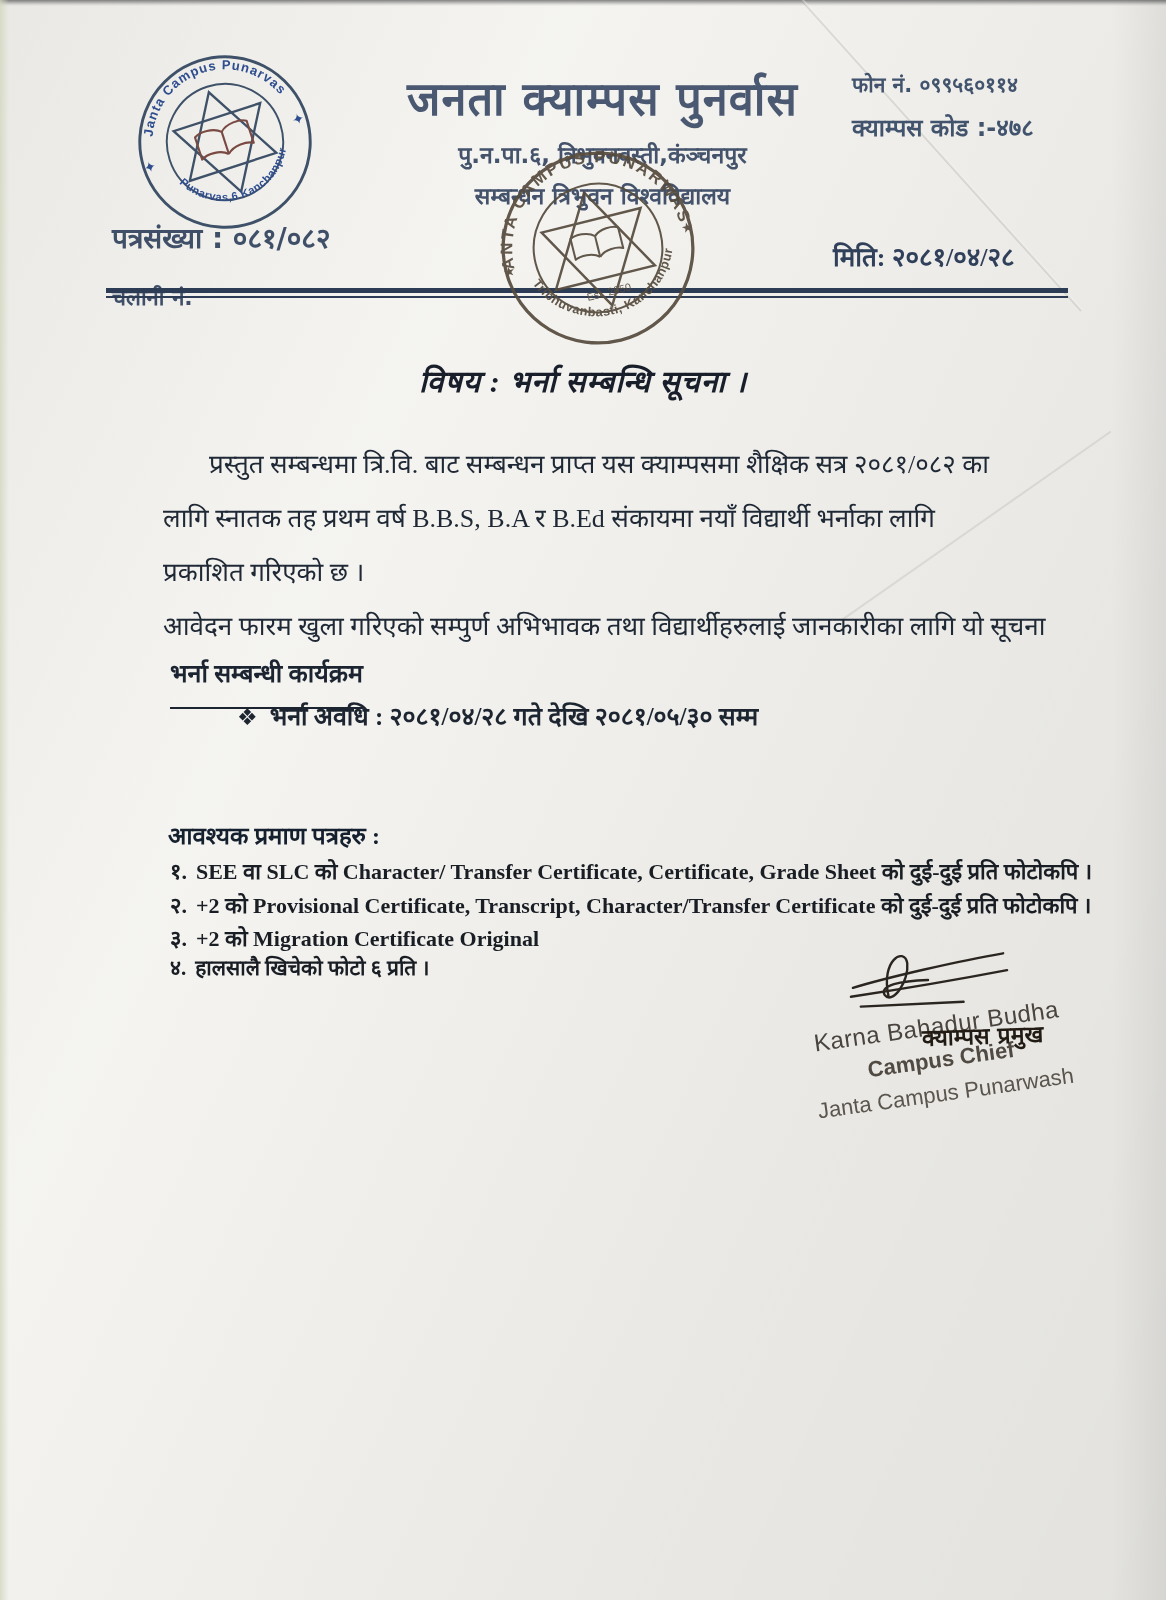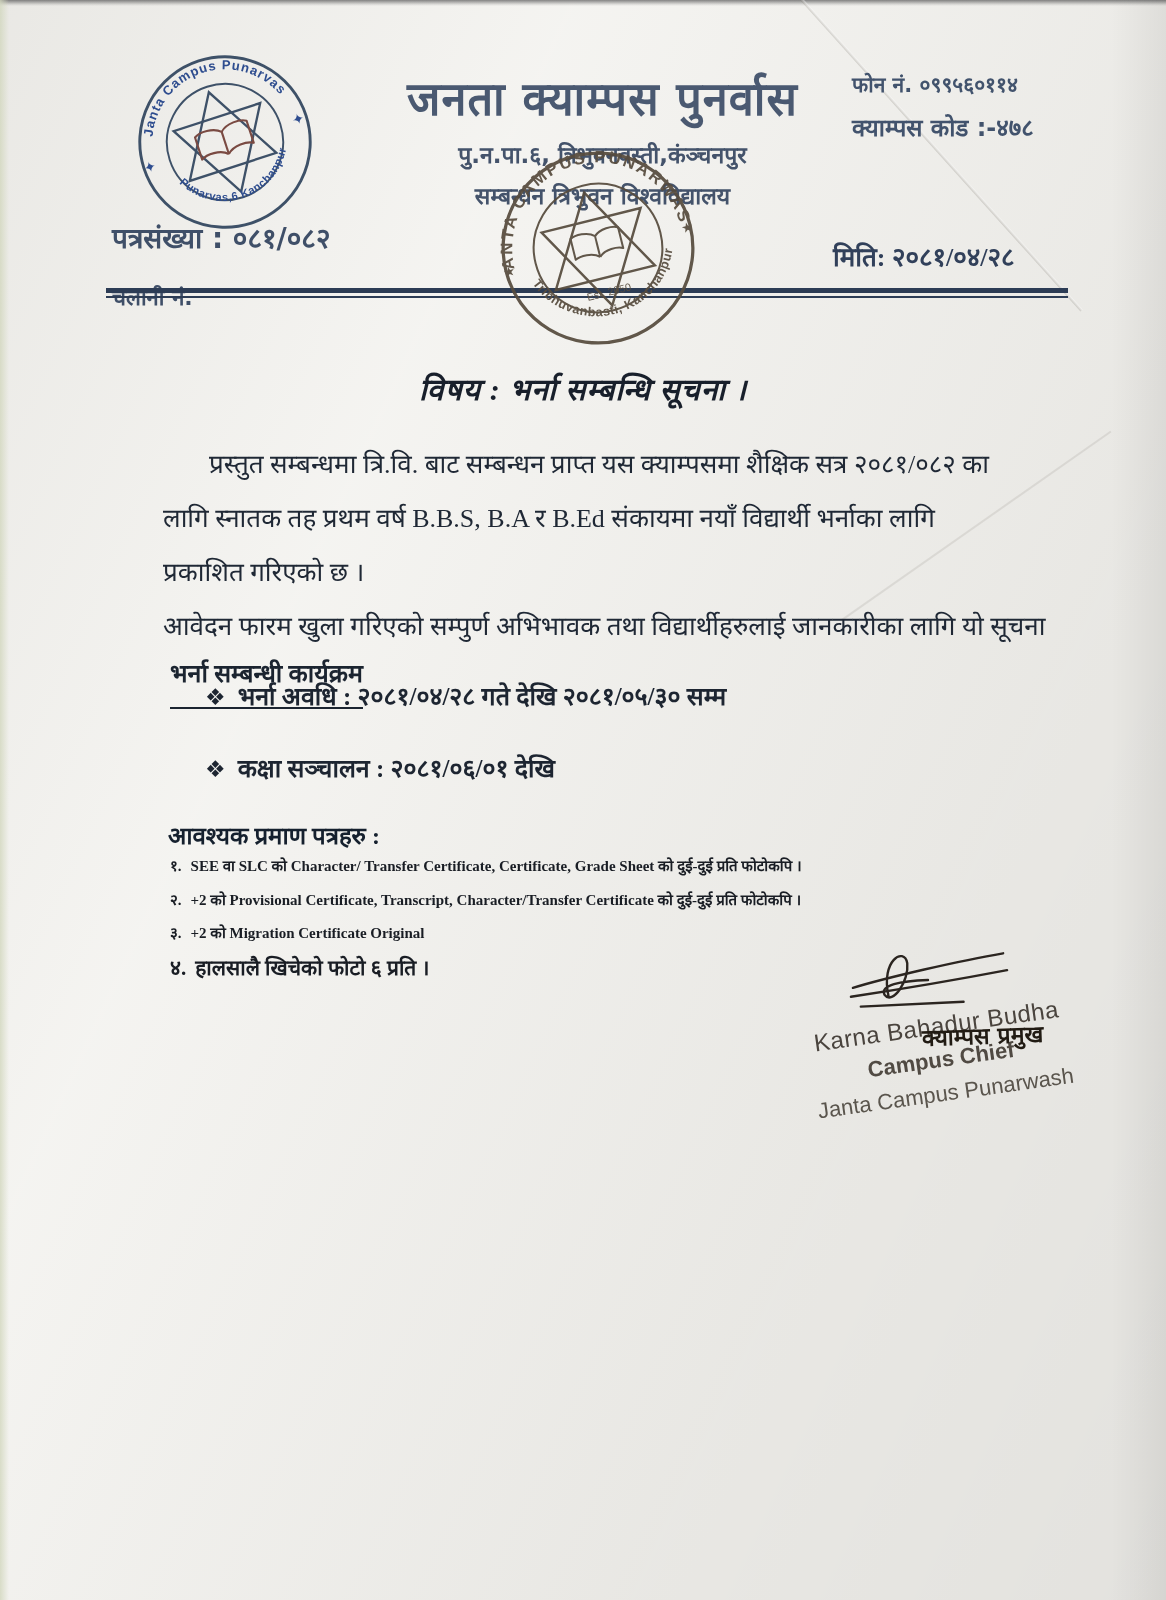--- a/index.html
+++ b/index.html
@@ -42,36 +42,36 @@
   .dispatch-line{font-size:22px;margin-top:25px;}
 
   .date-line{position:absolute;left:833px;top:238px;font-size:26px;font-weight:bold;color:#31405a;}
 
   .round-stamp{position:absolute;left:496px;top:146px;width:204px;height:204px;
     transform:rotate(-14deg);opacity:0.93;z-index:5;}
 
   .hrule{position:absolute;left:106px;top:288px;width:962px;height:10px;z-index:1;
     background:linear-gradient(to bottom,#2c3c55 0 5px, transparent 5px 8px, #2c3c55 8px 10px);}
 
-  .subject{position:absolute;left:0;top:368px;width:1166px;text-align:center;
+  .subject{position:absolute;left:0;top:360px;width:1166px;text-align:center;
     font-size:30px;font-weight:bold;font-style:italic;color:#181f2b;letter-spacing:1px;}
 
   .body-par{position:absolute;left:163px;top:438px;width:888px;
     font-size:26px;line-height:54px;color:#1f2835;}
   .body-line.indent{padding-left:46px;}
 
   .prog-head{position:absolute;left:170px;top:655px;font-size:25px;font-weight:bold;color:#1b2430;
     border-bottom:2px solid #1b2430;padding-bottom:18px;}
   .bullet-row{position:absolute;left:205px;font-size:25px;font-weight:600;color:#1d2531;}
   .bullet-row .diamond{font-size:23px;margin-right:12px;font-family:"DejaVu Sans",sans-serif;}
-  .bullet-1{top:678px;}
+  .bullet-1{top:698px;margin-left:32px;}
   .bullet-2{top:750px;}
 
   .docs-head{position:absolute;left:168px;top:818px;font-size:24px;font-weight:bold;color:#15202e;}
-  .doc-item{position:absolute;left:170px;width:900px;font-size:15px;font-weight:600;color:#191d24;white-space:nowrap;}
+  .doc-item{position:absolute;left:170px;width:900px;font-size:22px;font-weight:600;color:#191d24;white-space:nowrap;}
   .doc-item .num{margin-right:9px;}
   .doc-1{top:855px;}
   .doc-2{top:889px;}
   .doc-3{top:922px;}
   .doc-4{top:953px;font-size:21px;}
 
   .sig-svg{position:absolute;left:845px;top:936px;width:168px;height:86px;z-index:4;}
   .sig-np{position:absolute;left:922px;top:1019px;font-size:23px;font-weight:bold;color:#211b13;z-index:6;
     font-family:"DejaVu Sans","Liberation Sans",sans-serif;transform:rotate(-2deg);}
   .sig-stamp{position:absolute;left:810px;top:1012px;width:262px;text-align:center;
@@ -172,23 +172,20 @@
     <div class="body-line indent">प्रस्तुत सम्बन्धमा त्रि.वि. बाट सम्बन्धन प्राप्त यस क्याम्पसमा शैक्षिक सत्र २०८१/०८२ का</div>
     <div class="body-line">लागि स्नातक तह प्रथम वर्ष B.B.S, B.A र B.Ed संकायमा नयाँ विद्यार्थी भर्नाका लागि</div>
     <div class="body-line">प्रकाशित गरिएको छ ।</div>
     <div class="body-line">आवेदन फारम खुला गरिएको सम्पुर्ण अभिभावक तथा विद्यार्थीहरुलाई जानकारीका लागि यो सूचना</div>
   </div>
 
   <div class="prog-head">भर्ना सम्बन्धी कार्यक्रम</div>
   <div class="bullet-row bullet-1">
     <span class="diamond">❖</span><span>भर्ना अवधि : २०८१/०४/२८ गते देखि २०८१/०५/३० सम्म</span>
   </div>
-  <div class="bullet-row bullet-2">
-    <span class="diamond">❖</span><span>कक्षा सञ्चालन :  २०८१/०६/०१ देखि</span>
-  </div>
 
   <div class="docs-head">आवश्यक प्रमाण पत्रहरु :</div>
   <div class="doc-item doc-1">
     <span class="num">१.</span><span>SEE वा SLC को Character/ Transfer Certificate, Certificate, Grade Sheet को दुई-दुई प्रति  फोटोकपि ।</span>
   </div>
   <div class="doc-item doc-2">
     <span class="num">२.</span><span>+2 को Provisional Certificate, Transcript, Character/Transfer Certificate को दुई-दुई प्रति फोटोकपि ।</span>
   </div>
   <div class="doc-item doc-3">
     <span class="num">३.</span><span>+2 को Migration Certificate Original</span>

